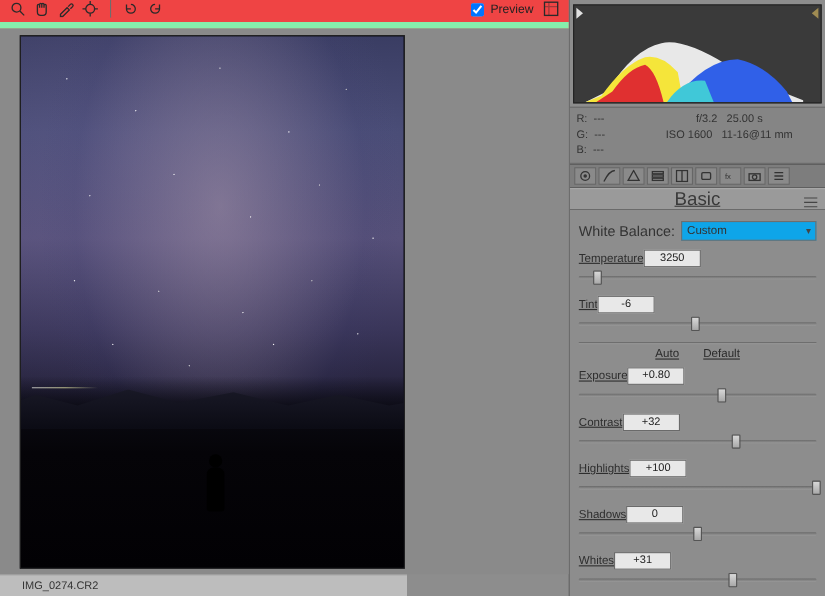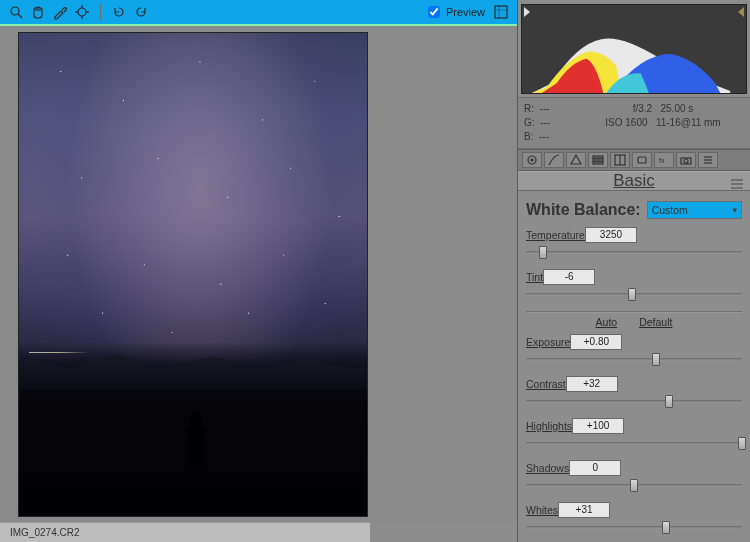--- a/index.html
+++ b/index.html
@@ -1,21 +1,21 @@
 <!DOCTYPE html>
 <html><head>
 <meta charset="utf-8">
 <style>
   html,body{margin:0;padding:0;font-family:Tahoma,Arial,sans-serif;font-size:11px;color:#3a3a3a;background:#B9B9B9;}
   *{box-sizing:border-box;}
   .app{width:750px;height:542px;display:flex;}
   .left-pane{flex:1;background:#8D8D8D;display:flex;flex-direction:column;border-right:1px solid #5a5a5a;}
   .right-pane{width:232px;background:#8D8D8D;display:flex;flex-direction:column;overflow:hidden;}
   
-  .toolbar{height:26px;background:#0ea5e9;border-bottom:2px solid #86efac;display:flex;align-items:center;padding:0 8px;gap:8px;}
+  .toolbar{height:26px;background:#ef4444;border-bottom:6px solid #86efac;display:flex;align-items:flex-start;padding:0 8px;gap:8px;}
   .tool-group{display:flex;align-items:center;gap:6px;}
   .tool-icon{width:16px;height:16px;display:flex;align-items:center;justify-content:center;color:#2a2a2a;cursor:pointer;}
   .tool-icon svg{width:16px;height:16px;stroke:#2a2a2a;fill:none;stroke-width:1.2;}
   .sep{width:1px;height:16px;background:#6d6d6d;margin:0 2px;}
   .toolbar-spacer{flex:1;}
   .preview-check{display:flex;align-items:center;gap:3px;font-size:11px;color:#222;}
   .preview-check input{width:12px;height:12px;}
   
   .image-area{flex:1;background:#8A8A8A;display:flex;align-items:flex-start;justify-content:flex-start;padding:6px 0 0 18px;}
   .canvas{position:relative;width:350px;height:485px;border:1px solid #222;background:#05060d;overflow:hidden;}
@@ -45,21 +45,21 @@
     radial-gradient(1px 1px at 88% 56%,#eee,transparent);
   }
   .streak{position:absolute;top:66%;left:3%;width:60px;height:1.5px;background:linear-gradient(90deg,#fff,#ffb,#fff0);}
   .hills{position:absolute;bottom:0;left:0;right:0;height:36%;background:
      linear-gradient(180deg,transparent 0%,#0a0a12 18%,#050408 40%,#020104 100%);
   }
   .hills::before{content:"";position:absolute;top:0;left:-5%;right:-5%;height:48px;background:linear-gradient(180deg,#1d1d2c 0%,#0b0b14 100%);clip-path:polygon(0 60%,8% 35%,18% 55%,30% 25%,42% 50%,55% 30%,68% 55%,80% 35%,92% 55%,100% 45%,100% 100%,0 100%);}
   .person{position:absolute;bottom:10%;left:48%;width:20px;height:55px;}
   .person .head{width:12px;height:12px;background:#000;border-radius:50%;margin:0 auto;}
   .person .body{width:16px;height:40px;background:#000;margin:0 auto;border-radius:6px 6px 3px 3px;}
-  .filename-bar{height:20px;background:#BDBDBD;border-top:1px solid #999;display:flex;align-items:center;padding-left:10px;font-size:10px;color:#333;width:370px;}
+  .filename-bar{height:20px;background:#BDBDBD;border-top:1px solid #999;display:flex;align-items:center;padding-left:20px;font-size:10px;color:#333;width:370px;}
   
   .histogram-box{height:90px;background:#3a3a3a;margin:4px 3px 3px 3px;border:1px solid #222;position:relative;overflow:hidden;}
   .histogram-box svg{position:absolute;inset:0;width:100%;height:100%;}
   .clip-ind{position:absolute;top:2px;width:10px;height:10px;}
   .clip-l{left:2px;border-left:6px solid #e0e0e0;border-top:5px solid transparent;border-bottom:5px solid transparent;}
   .clip-r{right:2px;border-right:6px solid #9f8b52;border-top:5px solid transparent;border-bottom:5px solid transparent;}
   .meta-box{background:#858585;border-top:1px solid #6a6a6a;border-bottom:1px solid #6a6a6a;padding:4px 6px;display:flex;font-size:10px;color:#333;}
   .meta-col{line-height:14px;}
   .meta-col.rgb{width:58px;}
   .meta-col.exif{flex:1;text-align:center;}
@@ -68,21 +68,21 @@
   .ptab{width:20px;height:16px;background:#8a8a8a;border:1px solid #666;display:flex;align-items:center;justify-content:center;cursor:pointer;}
   .ptab svg{width:12px;height:12px;stroke:#333;fill:none;stroke-width:1.2;}
   .panel-header{height:20px;background:#9A9A9A;border-top:1px solid #aaa;border-bottom:1px solid #6a6a6a;display:flex;align-items:center;justify-content:center;font-size:17px;position:relative;text-decoration:underline;}
   .panel-header .menu{position:absolute;right:6px;top:3px;width:14px;height:12px;cursor:pointer;}
   .panel-header .menu svg{width:14px;height:12px;stroke:#444;}
   .panel-body{flex:1;overflow-y:auto;padding:4px 8px 8px 8px;background:#8D8D8D;}
   .panel-body::-webkit-scrollbar{width:14px;}
   .panel-body::-webkit-scrollbar-track{background:#9a9a9a;border-left:1px solid #777;}
   .panel-body::-webkit-scrollbar-thumb{background:#b5b5b5;border:1px solid #888;}
   .wb-row{display:flex;align-items:center;gap:6px;margin:6px 0 8px 0;}
-  .wb-row label{font-size:16px;color:#333;font-weight:bold;}
+  .wb-row label{font-size:13px;color:#333;}
   .wb-select{flex:1;height:18px;background:#0ea5e9;border:1px solid #6e6e6e;font-size:10.5px;padding:0 4px;display:flex;align-items:center;justify-content:space-between;cursor:pointer;color:#333;}
   .wb-select .chev{font-size:9px;color:#444;}
   .slider-row{margin-bottom:10px;}
   .slider-head{display:flex;justify-content:flex-start;align-items:center;margin-bottom:2px;}
   .slider-head .lbl{font-size:10.5px;color:#2e2e2e;text-decoration:underline;}
   .slider-head .val{width:52px;height:16px;background:#e8e8e8;border:1px solid #6a6a6a;font-size:10px;text-align:center;line-height:14px;color:#222;}
   .slider{position:relative;height:14px;}
   .track{position:absolute;top:6px;left:0;right:0;height:3px;background:linear-gradient(180deg,#6a6a6a,#9a9a9a);border-radius:1px;}
   .thumb{position:absolute;top:1px;width:8px;height:13px;background:linear-gradient(180deg,#d8d8d8,#a8a8a8);border:1px solid #555;border-radius:1px;transform:translateX(-50%);cursor:pointer;}
   .hr{height:1px;background:#6e6e6e;margin:4px 0;box-shadow:0 1px 0 #9a9a9a;}

